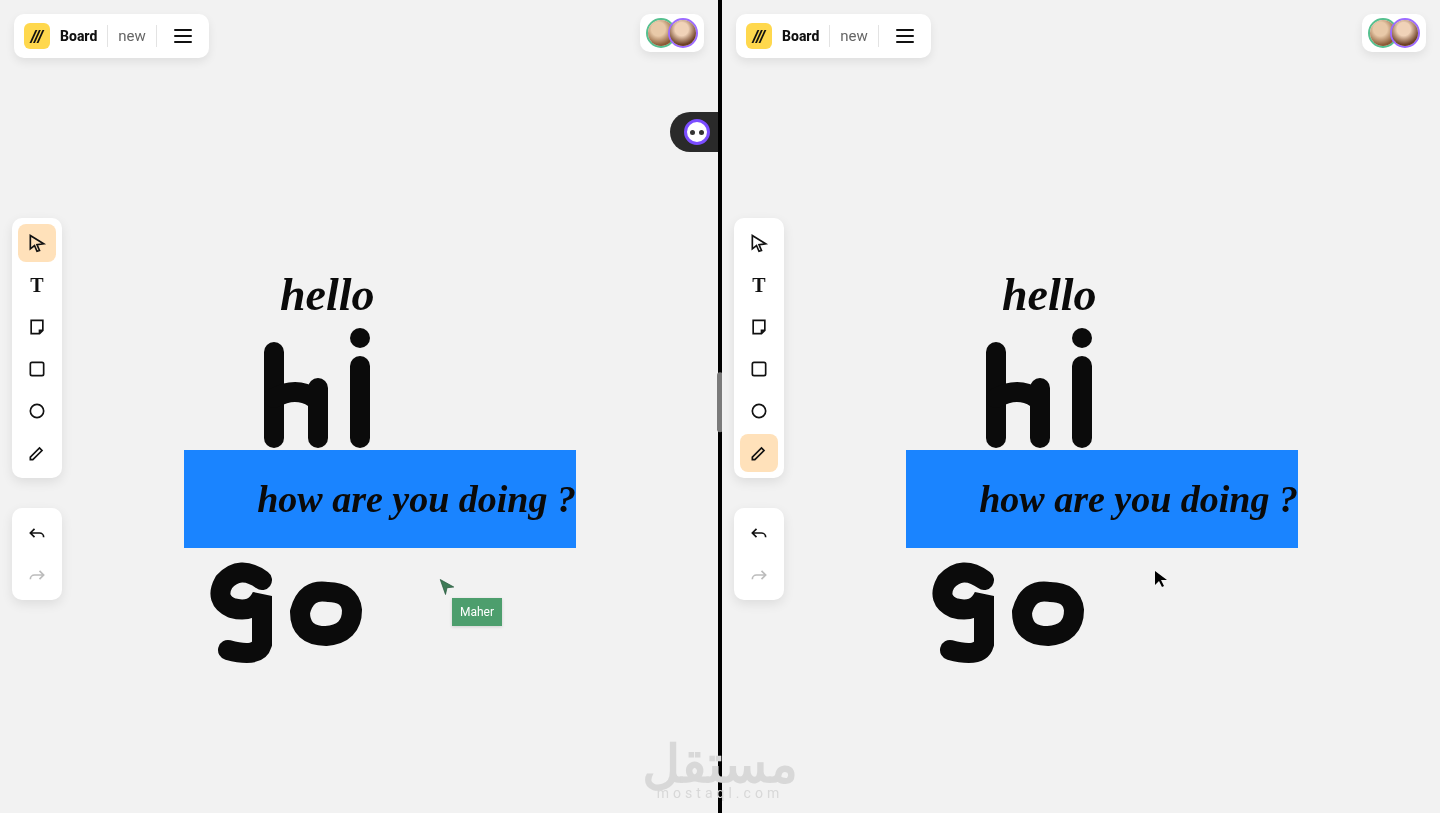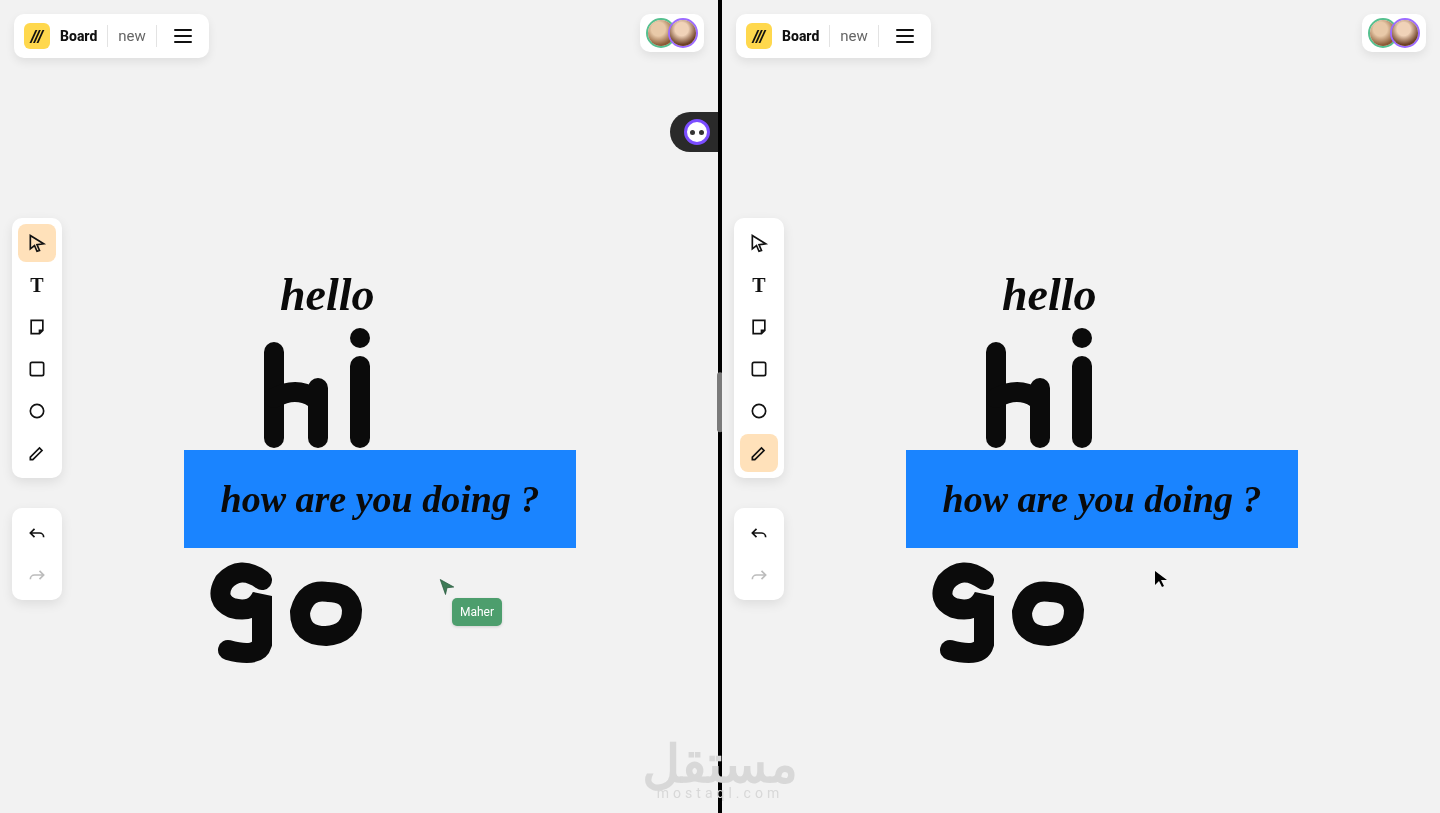--- a/index.html
+++ b/index.html
@@ -186,21 +186,21 @@
   }
   .blue-box {
     position: absolute;
     left: 184px;
     top: 450px;
     width: 392px;
     height: 98px;
     background: #1a84ff;
     display: flex;
     align-items: center;
-    justify-content: center;
+    justify-content: flex-end;
   }
   .blue-box-text {
     font-family: "Brush Script MT", "Segoe Script", cursive;
     font-style: italic;
     font-size: 38px;
     font-weight: 600;
     color: #0a0a0a;
   }
   .go-svg {
     position: absolute;
@@ -213,21 +213,21 @@
     position: absolute;
     left: 438px;
     top: 578px;
   }
   .remote-cursor svg { display: block; }
   .remote-label {
     background: #4d9e6d;
     color: #fff;
     font-size: 12px;
     padding: 7px 8px;
-    border-radius: 5px;
+    border-radius: 0;
     margin-left: 14px;
     margin-top: 2px;
     display: inline-block;
     box-shadow: 0 1px 3px rgba(0,0,0,0.15);
   }
 
   
   .mouse-cursor {
     position: absolute;
     left: 432px;

